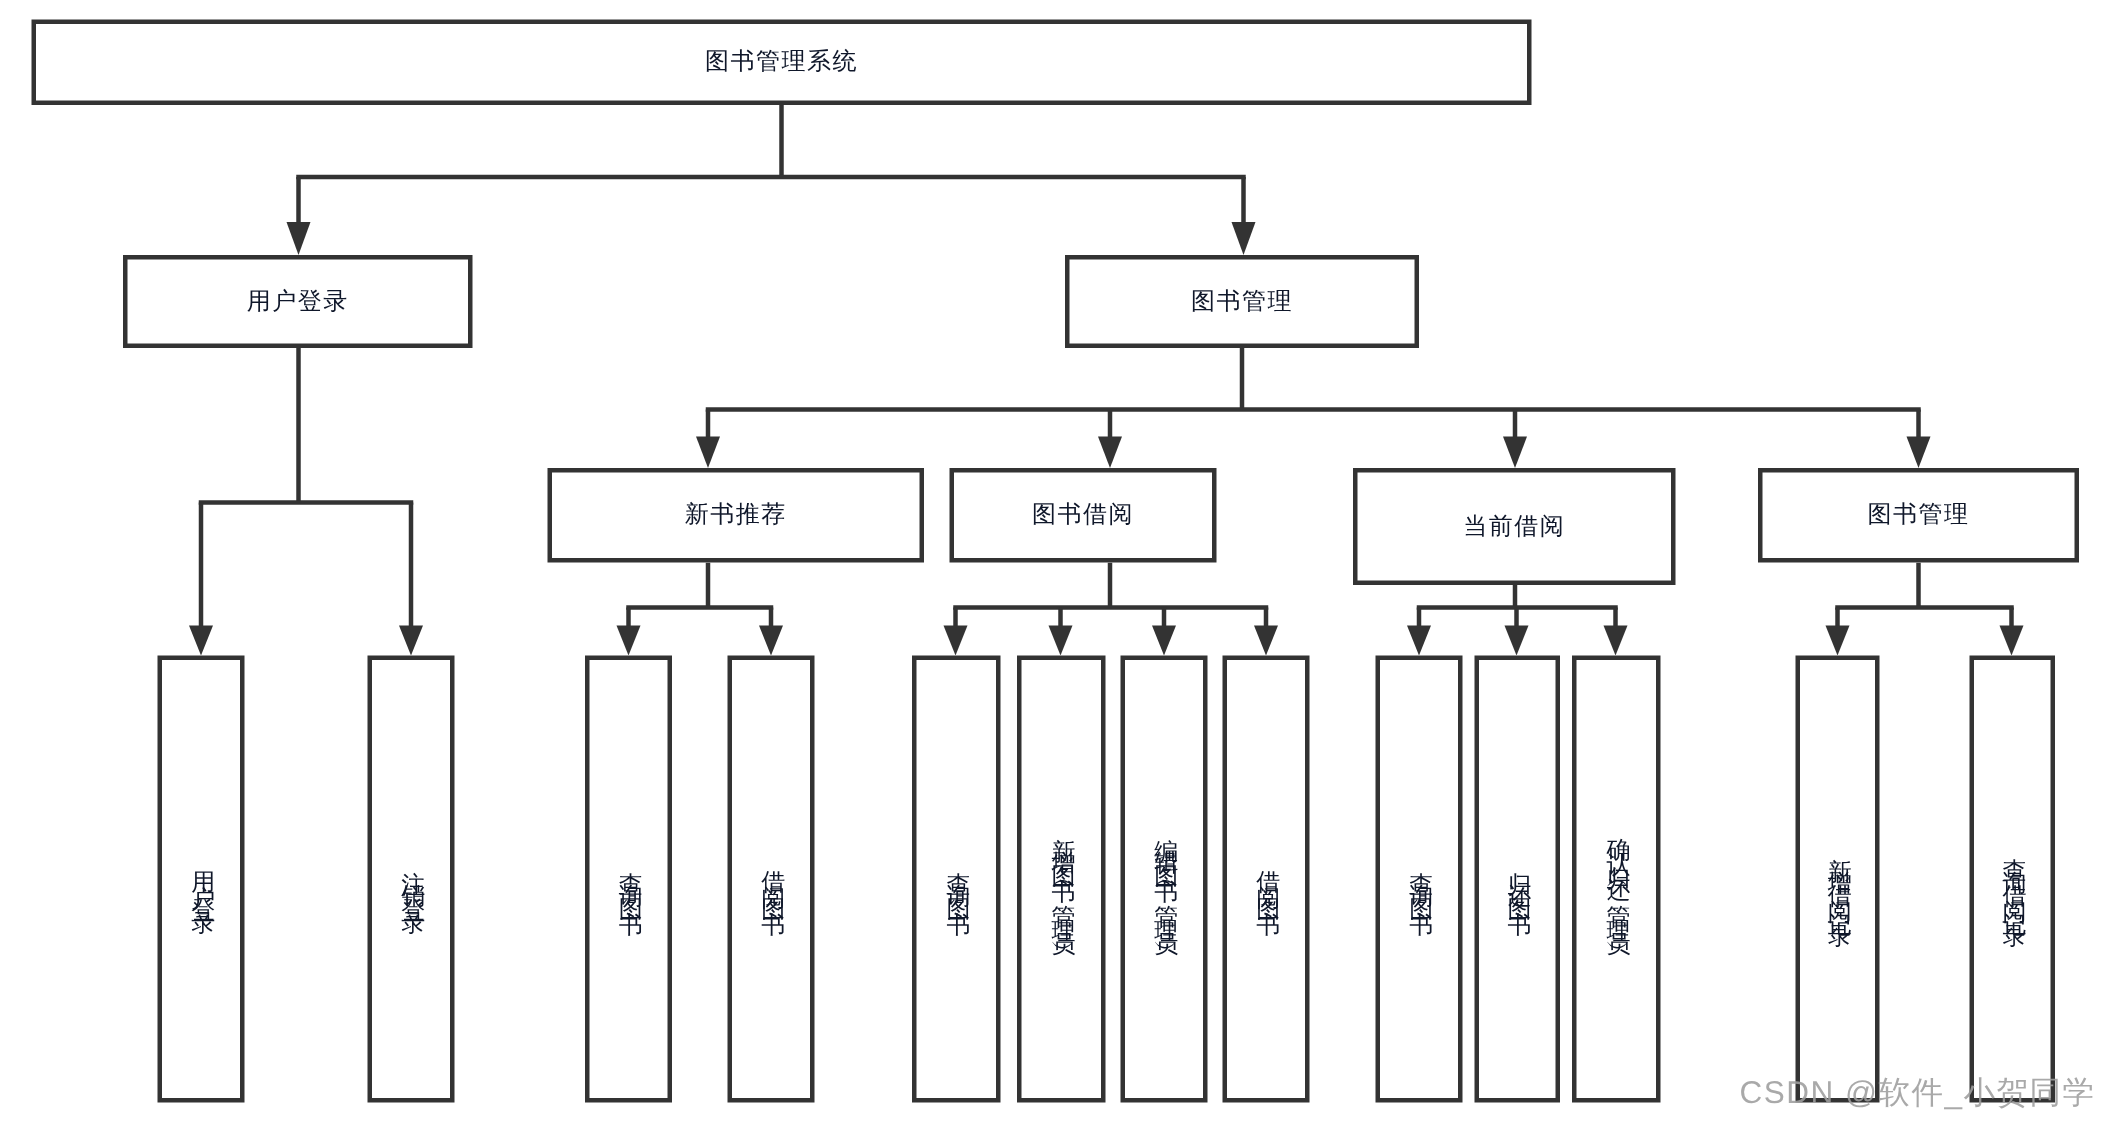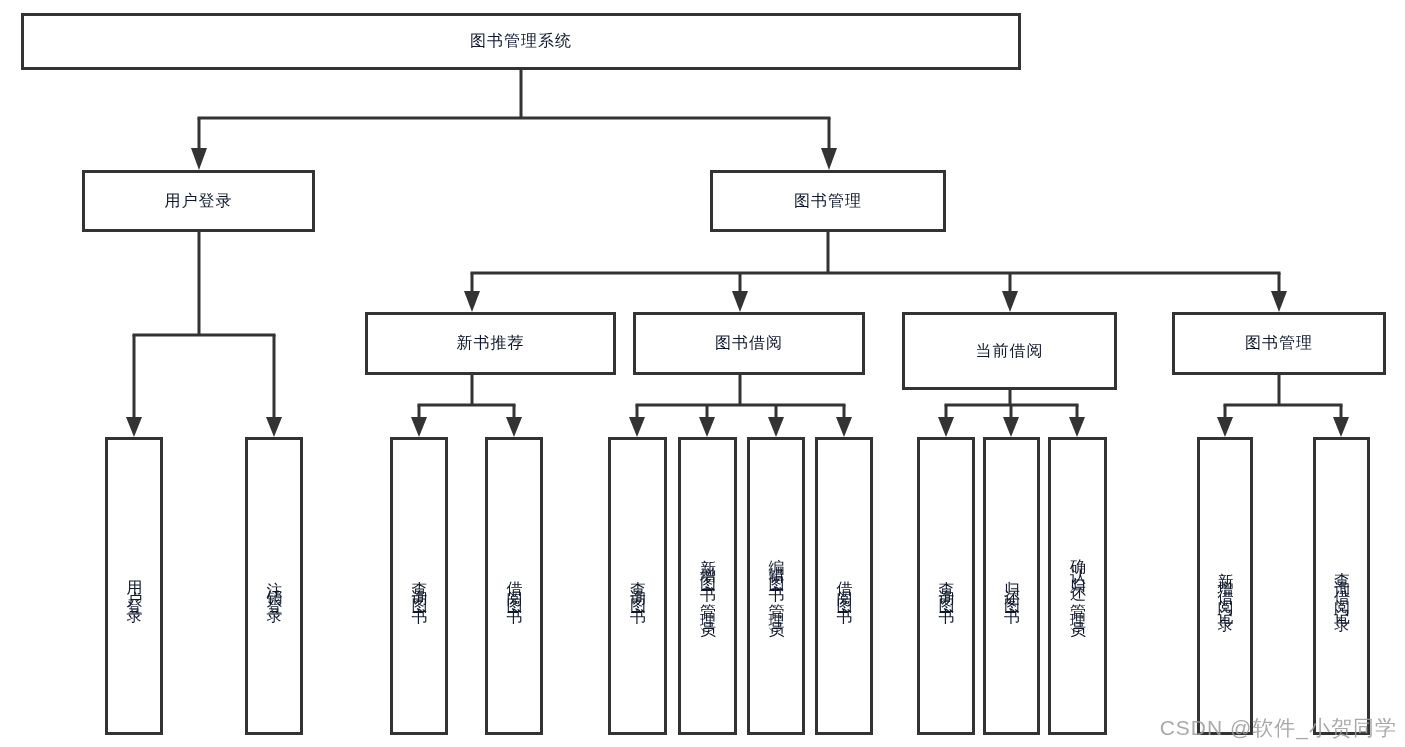--- a/index.html
+++ b/index.html
@@ -97,21 +97,21 @@
     <path d="M1333 417 L1349 417 L1341 437 Z"></path>
   </g>
 </svg>
 
 <div class="node" style="left:21px;top:13px;width:1000px;height:57px">图书管理系统</div>
 
 <div class="node" style="left:82px;top:170px;width:233px;height:62px">用户登录</div>
 <div class="node" style="left:710px;top:170px;width:236px;height:62px">图书管理</div>
 
 <div class="node" style="left:365px;top:312px;width:251px;height:63px">新书推荐</div>
-<div class="node" style="left:633px;top:312px;width:232px;height:63px">图书借阅</div>
+<div class="node" style="left:633px;top:312px;width:178px;height:63px">图书借阅</div>
 <div class="node" style="left:902px;top:312px;width:215px;height:78px">当前借阅</div>
 <div class="node" style="left:1172px;top:312px;width:214px;height:63px">图书管理</div>
 
 <div class="node leaf" style="left:105px;width:58px">用户登录</div>
 <div class="node leaf" style="left:245px;width:58px">注销登录</div>
 
 <div class="node leaf" style="left:390px;width:58px">查询图书</div>
 <div class="node leaf" style="left:485px;width:58px">借阅图书</div>
 
 <div class="node leaf" style="left:608px;width:59px">查询图书</div>

